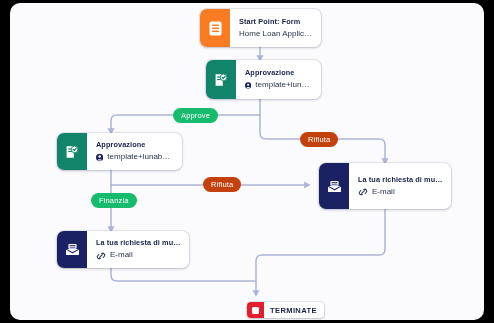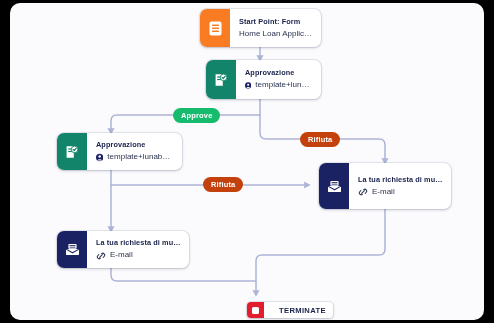--- a/index.html
+++ b/index.html
@@ -98,21 +98,21 @@
   
   .pill {
     position: absolute;
     height: 15px;
     padding: 0 8px;
     border-radius: 9px;
     display: flex;
     align-items: center;
     justify-content: center;
     font-size: 7.5px;
-    font-weight: bold;
+    font-weight: normal;
     color: #ffffff;
     letter-spacing: .15px;
     white-space: nowrap;
   }
   .pill-green { background: #17bb6d; }
   .pill-red   { background: #c2410c; }
 
   
   #terminate {
     position: absolute;
@@ -283,22 +283,23 @@
         </div>
       </div>
     </div>
 
     <div class="pill pill-green" style="left:163px; top:105px;">Approve</div>
 
     <div class="pill pill-red" style="left:290px; top:129px;">Rifiuta</div>
 
     <div class="pill pill-red" style="left:193px; top:174px;">Rifiuta</div>
 
-
-    <div id="terminate" style="left:237px; top:299px;gap:9px;">
+    <div class="pill pill-green" style="left:81px; top:190px;">Finanzia</div>
+
+    <div id="terminate" style="left:237px; top:299px;">
       <div class="term-icon">
         <div class="term-sq"></div>
       </div>
       <div class="term-label">TERMINATE</div>
     </div>
 
   </div>
 </div>
 
 </body></html>

